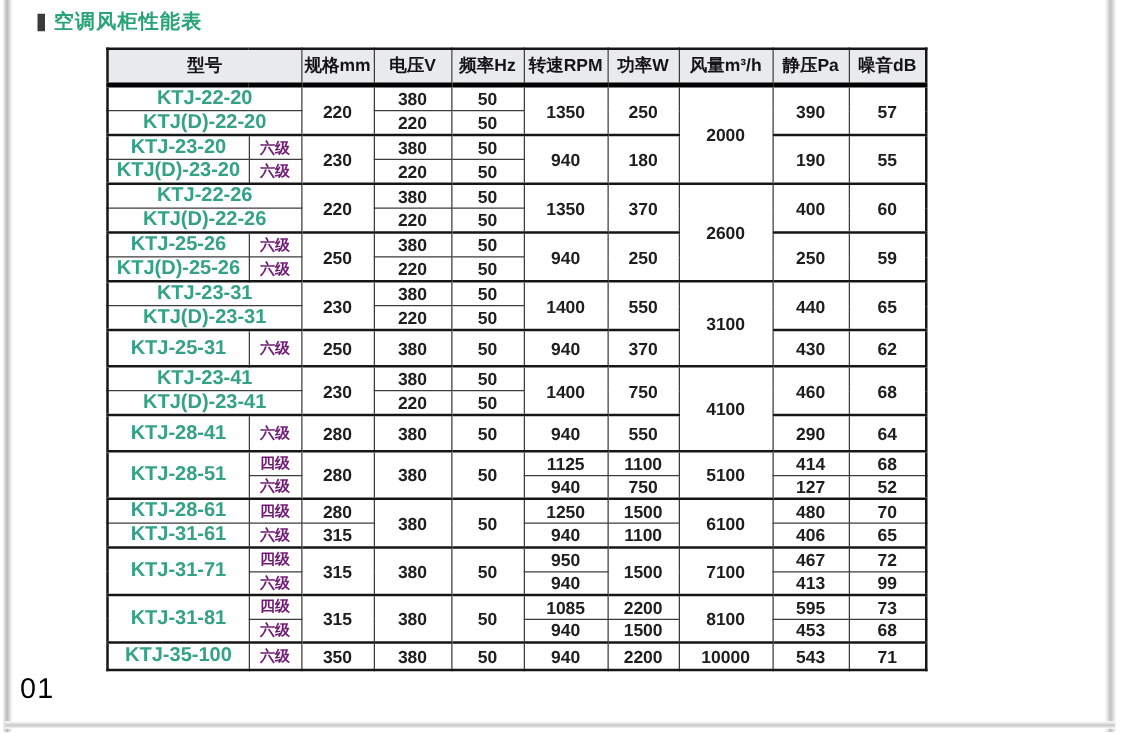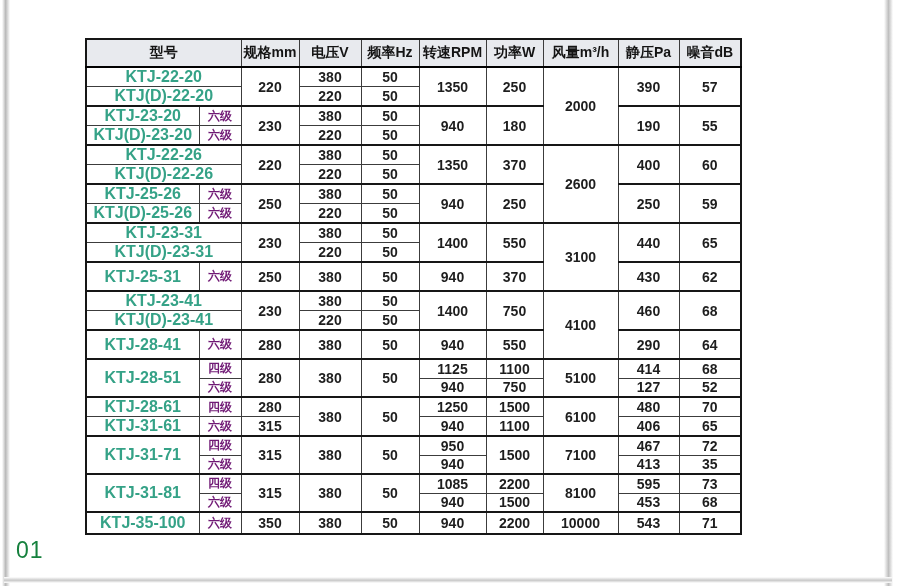--- a/index.html
+++ b/index.html
@@ -23,44 +23,48 @@
     position:absolute; left:85px; top:38px;
     border-collapse:collapse; table-layout:fixed;
     border:2px solid #161616;
   }
   .perf th, .perf td {
     border:1px solid #3c3c3c; text-align:center; vertical-align:middle;
     padding:0; white-space:nowrap; overflow:hidden;
   }
   .perf th {
     background:#e8eaee; color:#141414; font-size:14px; font-weight:bold;
-    height:26px; border-bottom:2px solid #000000;
+    height:26px; border-bottom:4px solid #000000;
   }
   .perf tr { height:19px; }
   .perf tr.tall { height:29px; }
   .perf tr.last { height:22px; }
   .perf tr.gs td { border-top:2px solid #161616; }
   .perf td.num   { font-size:14px; font-weight:bold; color:#1e1e1e; }
   .perf td.model { font-size:16px; font-weight:bold; color:#35a287; }
   .perf td.pole  { font-size:12px; font-weight:bold; color:#701a75; }
 
   .footnote {
     position:absolute; left:85px; top:545px; width:655px;
     text-align:center; font-size:12.5px; font-weight:bold; color:#2a2a2a;
   }
   .pagenum {
     position:absolute; left:16px; top:537px;
-    font-size:23px; color:#15803d; letter-spacing:1px;
+    font-size:23px; color:#000000; letter-spacing:1px;
   }
 </style>
 </head>
 <body>
 
 <div class="page">
 
+  <div class="title-row">
+    <span class="title-tick"></span>
+    <span class="section-title">空调风柜性能表</span>
+  </div>
 
   <table class="perf">
     <colgroup>
         <col style="width: 113px;">
         <col style="width: 42px;">
         <col style="width: 58px;">
         <col style="width: 62px;">
         <col style="width: 58px;">
         <col style="width: 67px;">
         <col style="width: 57px;">
@@ -251,21 +255,21 @@
           <td class="num">950</td>
           <td rowspan="2" class="num">1500</td>
           <td rowspan="2" class="num">7100</td>
           <td class="num">467</td>
           <td class="num">72</td>
         </tr>
         <tr>
           <td class="pole">六级</td>
           <td class="num">940</td>
           <td class="num">413</td>
-          <td class="num">35</td>
+          <td class="num">99</td>
         </tr>
         <tr class="gs">
           <td rowspan="2" class="model">KTJ-31-81</td>
           <td class="pole">四级</td>
           <td rowspan="2" class="num">315</td>
           <td rowspan="2" class="num">380</td>
           <td rowspan="2" class="num">50</td>
           <td class="num">1085</td>
           <td class="num">2200</td>
           <td rowspan="2" class="num">8100</td>

